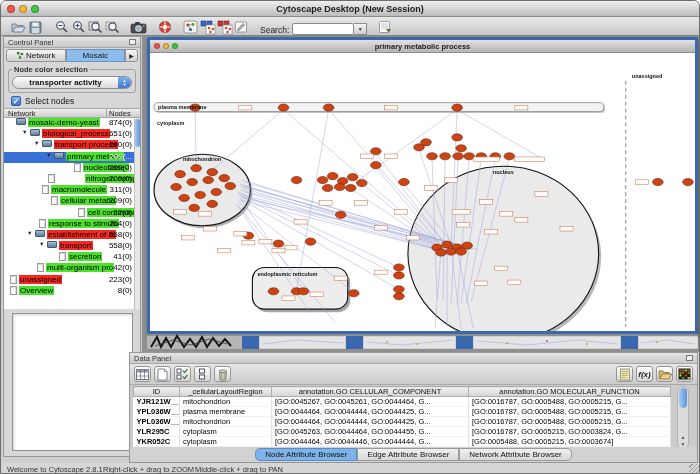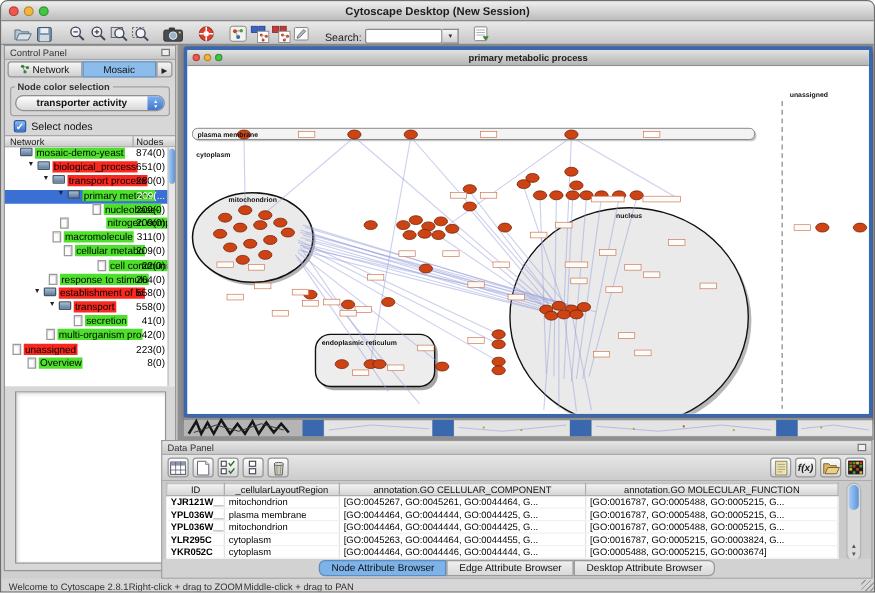--- a/index.html
+++ b/index.html
@@ -338,21 +338,21 @@
           <div class="tree-row" style="padding-left: 33px;">
             <span class="fil"></span>
             <span class="chip green">multi-organism pro</span>
             <span class="cnt">42(0)</span>
           </div>
           <div class="tree-row" style="padding-left: 6px;">
             <span class="fil"></span>
             <span class="chip red">unassigned</span>
             <span class="cnt">223(0)</span>
           </div>
-          <div class="tree-row" style="padding-left: 18px;">
+          <div class="tree-row" style="padding-left: 6px;">
             <span class="fil"></span>
             <span class="chip green">Overview</span>
             <span class="cnt">8(0)</span>
           </div>
           <div class="tree-scroll">
             <div class="tree-thumb"></div>
           </div>
       </div>
       <div class="birdseye"></div>
     </div>
@@ -697,21 +697,21 @@
         </table>
         <div class="dp-scroll">
           <div class="dp-thumb"></div>
           <div class="dp-sarr" style="bottom:8px">▲</div>
           <div class="dp-sarr" style="bottom:1px">▼</div>
         </div>
       </div>
       <div class="dp-tabs">
           <span class="dp-tab active">Node Attribute Browser</span>
           <span class="dp-tab">Edge Attribute Browser</span>
-          <span class="dp-tab">Desktop Attribute Browser</span>
+          <span class="dp-tab">Network Attribute Browser</span>
         </div>
     </div>
   </div>
 
   <div class="statusbar">
     <span class="sb1">Welcome to Cytoscape 2.8.1</span>
     <span class="sb2">Right-click + drag to ZOOM</span>
     <span class="sb3">Middle-click + drag to PAN</span>
     <span class="grip"></span>
   </div>

